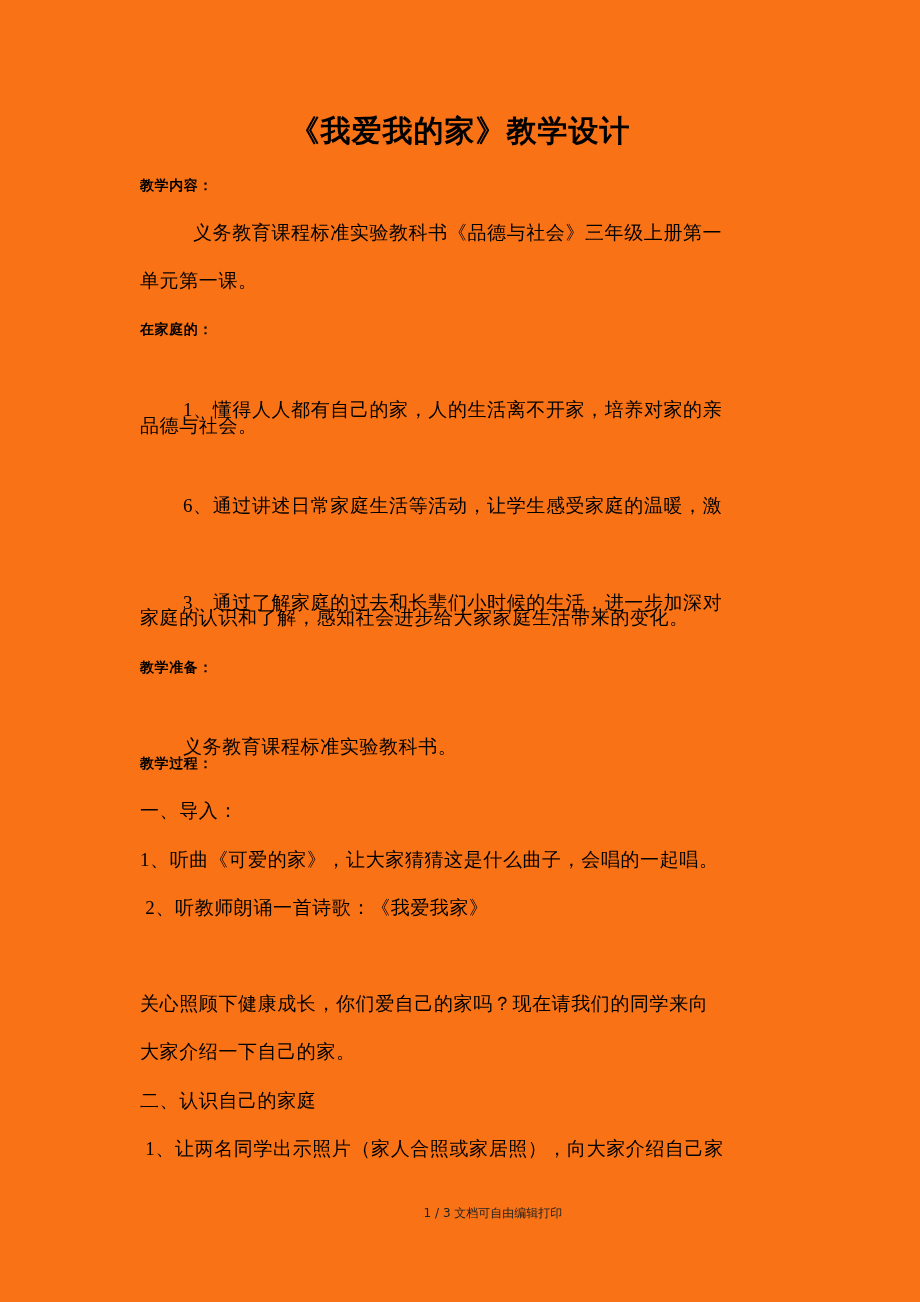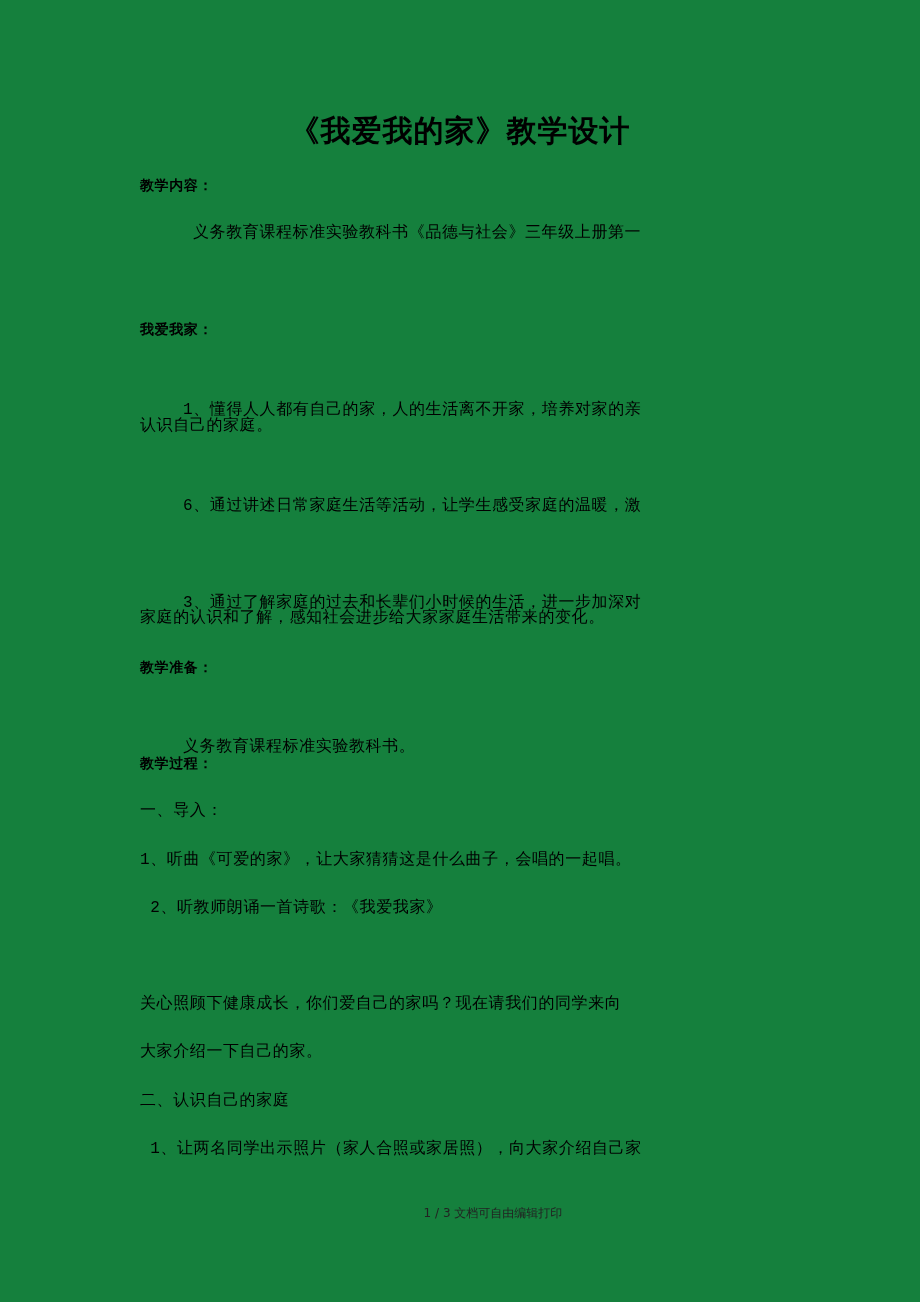--- a/index.html
+++ b/index.html
@@ -1,49 +1,50 @@
 <!DOCTYPE html>
 <html><head>
   <meta charset="utf-8">
   <style>
     html, body { margin: 0; padding: 0; background: #ffffff; }
     body { width: 920px; height: 1302px; position: relative; overflow: hidden; color: #000; }
-    .page { position: absolute; left: 0; top: 0; width: 920px; height: 1302px; background: #15803d; }
+    .page { position: absolute; left: 0; top: 0; width: 920px; height: 1302px; background: #f97316; }
     .title {
       position: absolute; left: 0; width: 920px; top: 108px; text-align: center;
       font-family: "DejaVu Serif", "Liberation Serif", serif; font-weight: bold;
       font-size: 30px; line-height: 46px; letter-spacing: 1px;
     }
     .line {
       position: absolute; left: 140px; width: 650px; white-space: nowrap;
-      font-family: Liberation Mono, monospace; font-size: 16px; line-height: 30px;
+      font-family: Liberation Serif, serif; font-size: 19px; line-height: 30px;
       letter-spacing: 0.6px;
     }
     .heading { font-family: "DejaVu Sans", "Liberation Sans", sans-serif; font-weight: bold; font-size: 14px; }
     .indent { left: 183px; margin-top: 32px; }
     .indent2 { left: 193px; }
     .footer {
       position: absolute; left: 0; width: 920px; top: 1203px; text-align: center;
       font-family: "DejaVu Sans", "Liberation Sans", sans-serif; font-size: 12px; line-height: 20px;
       color: #222;
       padding-left: 33px;
     }
   </style>
 </head>
 <body>
 
 <div class="page">
   <div class="title">《我爱我的家》教学设计</div>
 
   <div class="line heading" style="top:170px">教学内容：</div>
   <div class="line indent2" style="top:218px">义务教育课程标准实验教科书《品德与社会》三年级上册第一</div>
+  <div class="line" style="top:266px">单元第一课。</div>
 
-  <div class="line heading" style="top:314px">我爱我家：</div>
+  <div class="line heading" style="top:314px">在家庭的：</div>
   <div class="line indent" style="top:363px">1、懂得人人都有自己的家，人的生活离不开家，培养对家的亲</div>
-  <div class="line" style="top:411px">认识自己的家庭。</div>
+  <div class="line" style="top:411px">品德与社会。</div>
   <div class="line indent" style="top:459px">6、通过讲述日常家庭生活等活动，让学生感受家庭的温暖，激</div>
   <div class="line indent" style="top:556px">3、通过了解家庭的过去和长辈们小时候的生活，进一步加深对</div>
   <div class="line" style="top:603px">家庭的认识和了解，感知社会进步给大家家庭生活带来的变化。</div>
 
   <div class="line heading" style="top:652px">教学准备：</div>
   <div class="line indent" style="top:700px">义务教育课程标准实验教科书。</div>
 
   <div class="line heading" style="top:748px">教学过程：</div>
   <div class="line" style="top:796px">一、导入：</div>
   <div class="line" style="top:845px">1、听曲《可爱的家》，让大家猜猜这是什么曲子，会唱的一起唱。</div>

